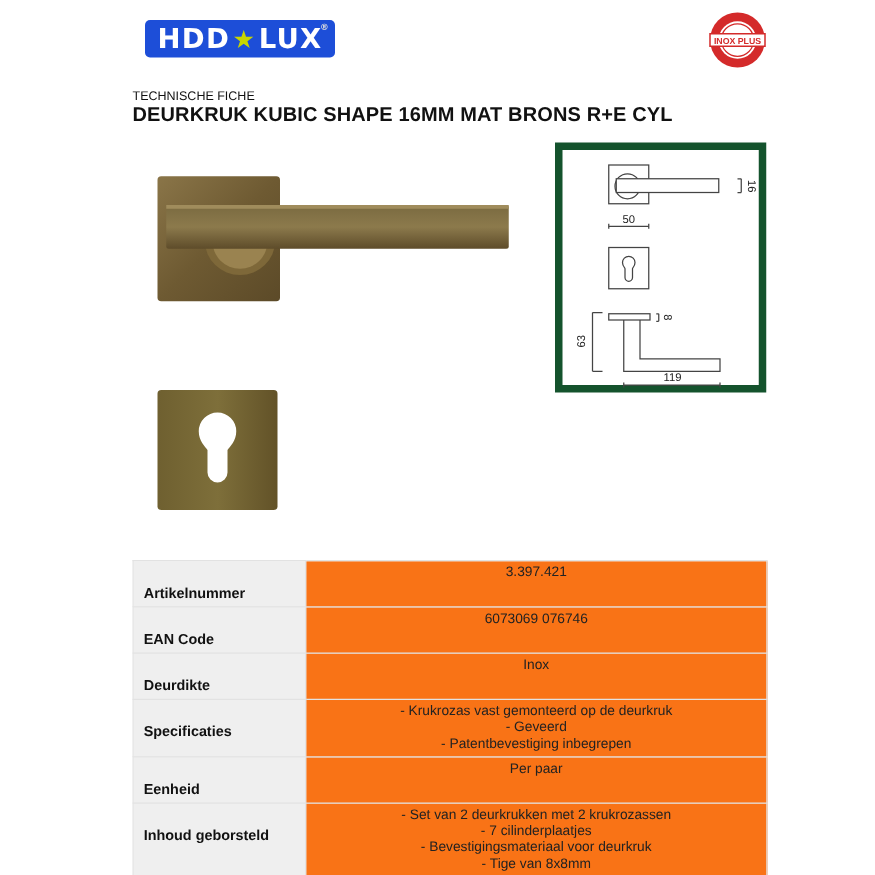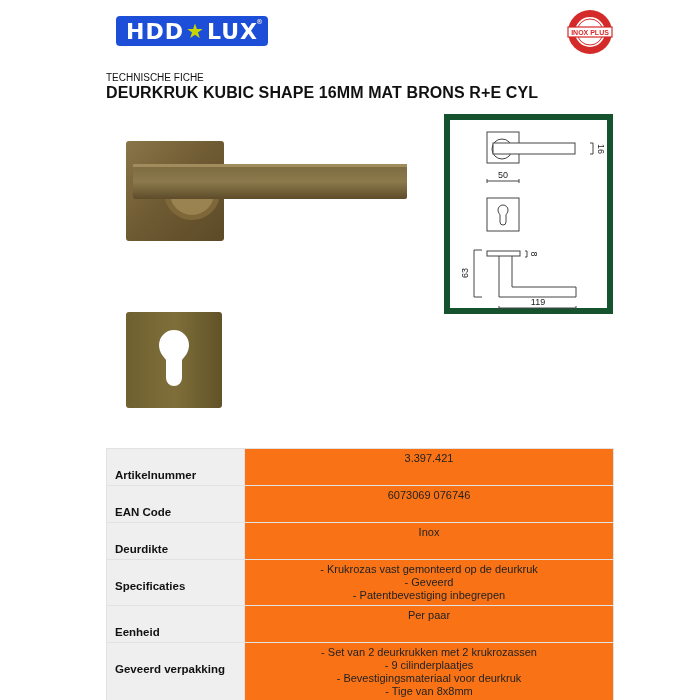--- a/index.html
+++ b/index.html
@@ -137,22 +137,22 @@
       <span class="line">- Patentbevestiging inbegrepen</span>
     </td>
   </tr>
   <tr>
     <td class="lbl">Eenheid</td>
     <td class="val">
           <span class="line">Per paar</span>
         </td>
   </tr>
   <tr>
-    <td class="lbl">Geveerd verpakking</td>
+    <td class="lbl">Inhoud geborsteld</td>
     <td class="val">
       <span class="line">- Set van 2 deurkrukken met 2 krukrozassen</span>
-      <span class="line">- 9 cilinderplaatjes</span>
+      <span class="line">- 7 cilinderplaatjes</span>
       <span class="line">- Bevestigingsmateriaal voor deurkruk</span>
       <span class="line">- Tige van 8x8mm</span>
     </td>
   </tr>
 </tbody>
   </table>
 
 </body></html>

